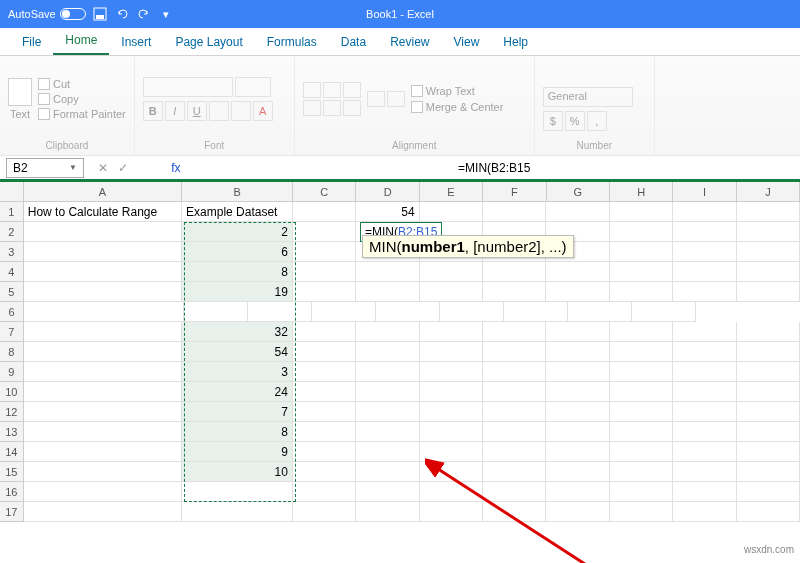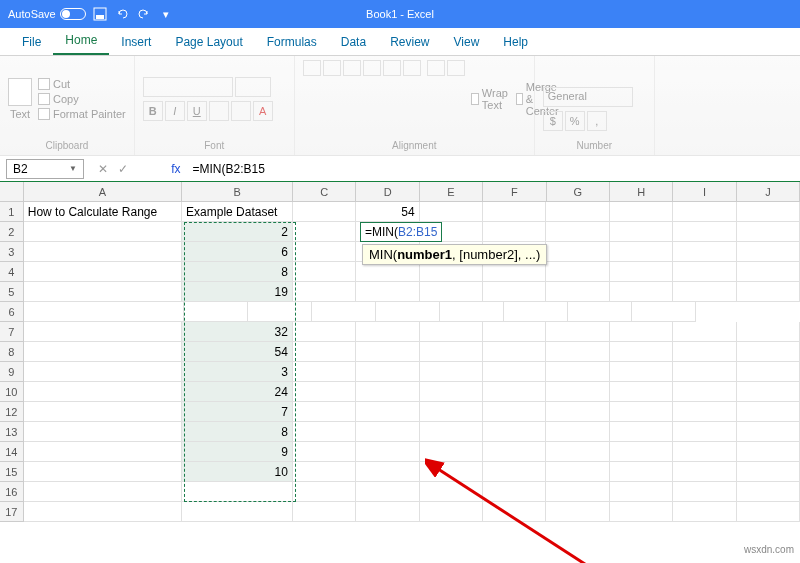--- a/index.html
+++ b/index.html
@@ -24,27 +24,27 @@
 .group { border-right: 1px solid #ddd; padding: 4px 8px 2px; display: flex; flex-direction: column; }
 .group-body { flex: 1; display: flex; gap: 6px; font-size: 11px; color: #555; }
 .group-label { text-align: center; font-size: 10px; color: #666; padding: 2px 0; }
 .clip-left { display: flex; flex-direction: column; align-items: center; justify-content: center; gap: 2px; }
 .clip-icon { width: 24px; height: 28px; border: 1px solid #aaa; background: #fff; }
 .clip-right { display: flex; flex-direction: column; gap: 3px; justify-content: center; }
 .clip-row { display: flex; align-items: center; gap: 3px; }
 .sm-icon { width: 12px; height: 12px; border: 1px solid #999; background: #fff; }
 .font-row { display: flex; gap: 2px; }
 .fbtn { width: 20px; height: 20px; border: 1px solid #ccc; display:flex; align-items:center; justify-content:center; font-size:11px; }
-.align-col { display: flex; gap: 2px; }
+.align-col { display: flex; flex-direction: column; gap: 2px; }
 .align-row { display: flex; gap: 2px; }
 .abtn { width: 18px; height: 16px; border: 1px solid #ccc; }
 .num-box { width: 90px; height: 20px; border: 1px solid #ccc; padding: 2px 4px; font-size: 11px; margin-top: 20px; }
 
 
-.formulabar { height: 26px; display: flex; align-items: center; border-bottom: 1px solid #15803d; font-size: 12px; }
+.formulabar { height: 26px; display: flex; align-items: center; border-bottom: 3px solid #15803d; font-size: 12px; text-align: center; }
 .namebox { width: 78px; height: 20px; border: 1px solid #aaa; margin: 0 6px; padding: 2px 6px; display: flex; align-items: center; justify-content: space-between; background: #fff; }
 .namebox .dd { font-size: 8px; color: #666; }
 .fx-btns { display: flex; gap: 10px; padding: 0 8px; color: #999; }
 .fx-label { padding: 0 8px; color: #1d4ed8; margin-left: 27px; }
 .formula-input { flex: 1; padding: 2px 4px; color: #000; }
 
 
 .sheet { position: relative; }
 .colheaders { display: flex; height: 20px; background: #f3f3f3; border-bottom: 1px solid #ccc; font-size: 11px; }
 .corner { width: 24px; border-right: 1px solid #ccc; background: #f3f3f3; }
@@ -59,21 +59,21 @@
 .colE,.colF,.colG,.colH,.colI,.colJ { width: 64px; }
 
 
 .marquee { position: absolute; left: 184px; top: 40px; width: 112px; height: 280px; border: 1.5px dashed #197b4a; pointer-events: none; }
 
 
 .editcell { position: absolute; left: 360px; top: 40px; height: 20px; border: 1px solid #197b4a; background: #fff; font-size: 12px; padding: 2px 4px; white-space: nowrap; display: flex; align-items: center; z-index: 5; }
 .editcell .ref { color: #3366cc; }
 
 
-.tooltip { position: absolute; left: 362px; top: 62px; background: #ffffe8; border: 1px solid #bbb; font-size: 13px; padding: 2px 6px; box-shadow: 1px 1px 2px rgba(0,0,0,0.2); white-space: nowrap; z-index: 6; }
+.tooltip { position: absolute; left: 362px; top: 53px; background: #ffffe8; border: 1px solid #bbb; font-size: 15px; padding: 2px 6px; box-shadow: 1px 1px 2px rgba(0,0,0,0.2); white-space: nowrap; z-index: 6; }
 .tooltip b { font-weight: bold; }
 
 
 .arrow { position: absolute; left: 425px; top: 275px; z-index: 10; }
 
 
 .watermark { position: absolute; right: 6px; bottom: 8px; font-size: 10px; color: #888; }
 </style>
 </head>
 <body>

